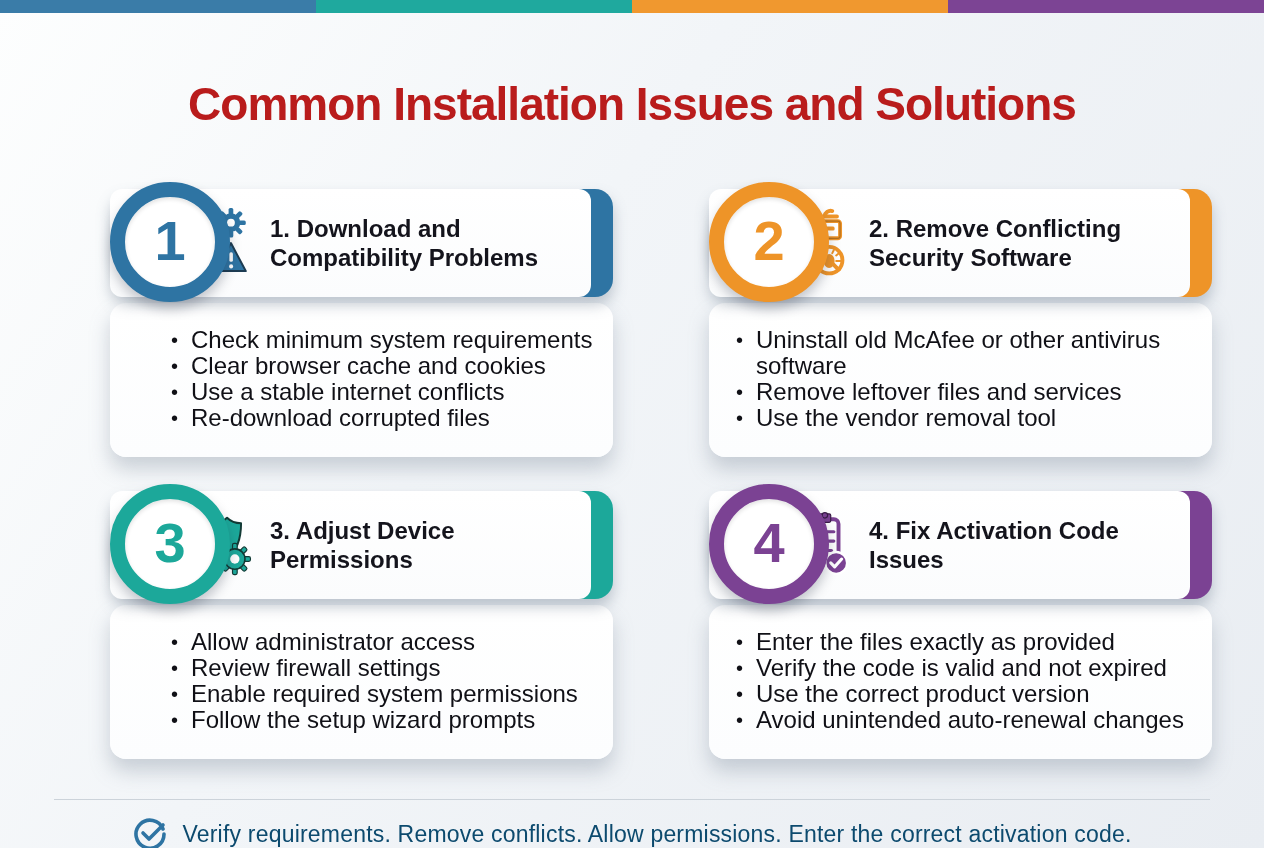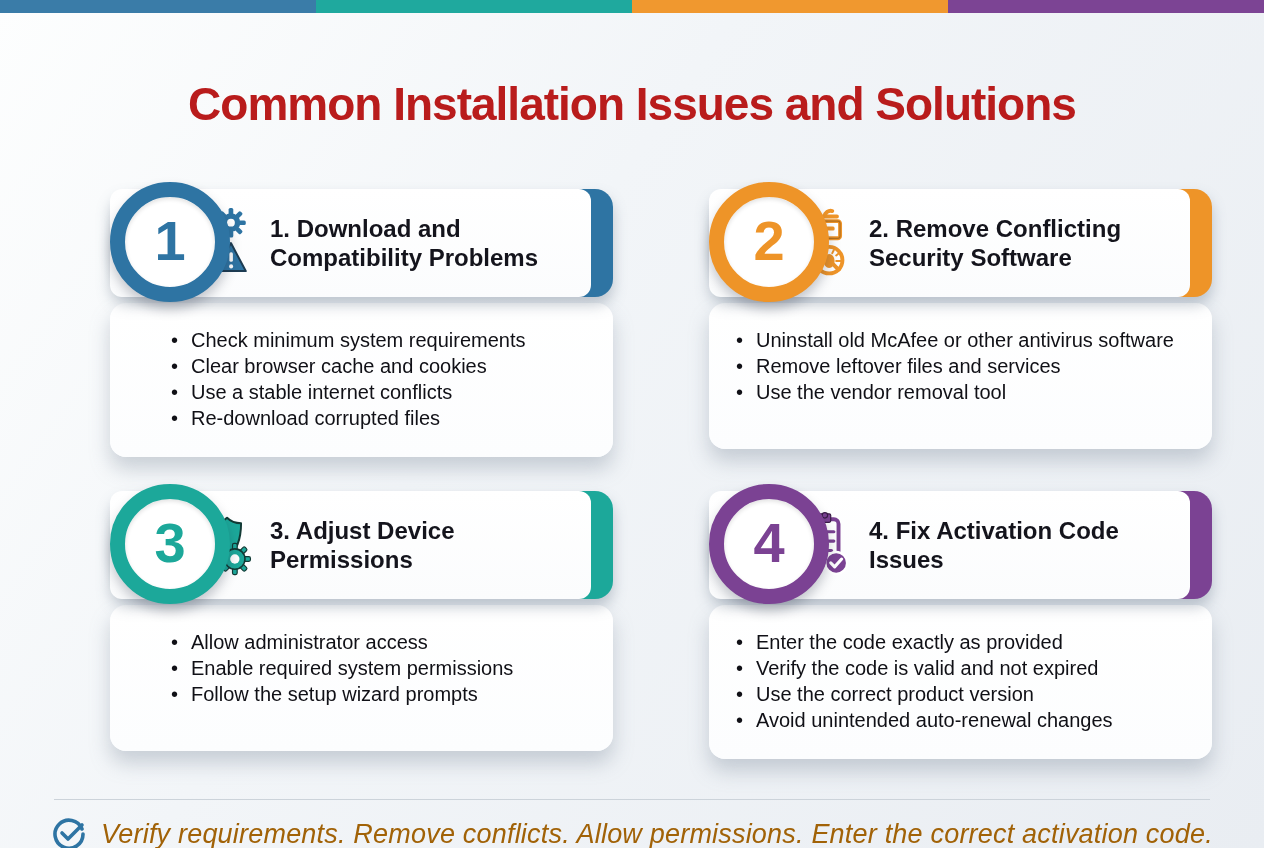--- a/index.html
+++ b/index.html
@@ -84,42 +84,42 @@
     border-radius: 16px;
     box-shadow: 0 12px 20px rgba(130,142,158,0.38);
     padding: 24px 18px 26px 24px;
     min-height: 146px;
   }
   .cell.indent-lg .card-body { padding-left: 58px; }
   .card-body ul { list-style: none; }
   .card-body li {
     position: relative;
     padding-left: 23px;
-    font-size: 20px;
+    font-size: 24px;
     line-height: 26px;
     color: #101016;
   }
   .card-body li::before {
     content: "\2022";
     position: absolute; left: 3px; top: 0;
     font-size: 20px; color: #101016;
   }
 
   
   .footer-divider {
     border: none; border-top: 1.5px solid #ccd3da;
     margin: 40px 54px 0 54px;
   }
   .footer {
     display: flex; align-items: center; justify-content: center;
     gap: 14px; margin-top: 16px;
   }
   .footer-check { width: 36px; height: 36px; flex: 0 0 auto; }
   .footer-check svg { width: 100%; height: 100%; }
-  .footer-text { font-size: 27px; color: #a16207; letter-spacing: 0.2px; font-style: italic; }
+  .footer-text { font-size: 23px; color: #0c4a6e; letter-spacing: 0.2px; }
 </style>
 </head>
 <body>
 
 <div class="top-bar">
   <div class="seg" style="background-color: rgb(58, 124, 168);"></div>
   <div class="seg" style="background-color: rgb(31, 169, 158);"></div>
   <div class="seg" style="background-color: rgb(240, 152, 47);"></div>
   <div class="seg" style="background-color: rgb(124, 68, 148);"></div>
 </div>
@@ -232,20 +232,21 @@
                 <circle r="6" fill="#ffffff"></circle>
               </g>
             </svg>
           </div>
           <div class="card-title">3. Adjust Device Permissions</div>
         </div>
       </div>
       <div class="card-body">
         <ul>
           <li>Allow administrator access</li>
+          <li>Review firewall settings</li>
           <li>Enable required system permissions</li>
           <li>Follow the setup wizard prompts</li>
         </ul>
       </div>
     </div>
   </div>
 
   <div class="cell">
     <div class="card-col">
       <div class="card-header" style="background-color: rgb(123, 66, 147);">
@@ -270,21 +271,21 @@
               <path d="M67 57 h8" stroke="currentColor" stroke-width="4" stroke-linecap="round"></path>
               <circle cx="81" cy="73" r="14" fill="currentColor" stroke="#ffffff" stroke-width="3"></circle>
               <path d="M74 73 l5 5 9 -10" stroke="#ffffff" stroke-width="4" fill="none" stroke-linecap="round" stroke-linejoin="round"></path>
             </svg>
           </div>
           <div class="card-title">4. Fix Activation Code Issues</div>
         </div>
       </div>
       <div class="card-body">
         <ul>
-          <li>Enter the code exactly as provided</li>
+          <li>Enter the files exactly as provided</li>
           <li>Verify the code is valid and not expired</li>
           <li>Use the correct product version</li>
           <li>Avoid unintended auto-renewal changes</li>
         </ul>
       </div>
     </div>
   </div>
 
 </div>
 

